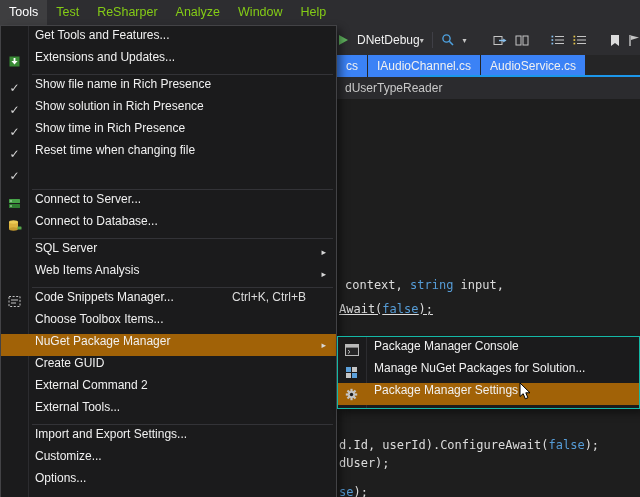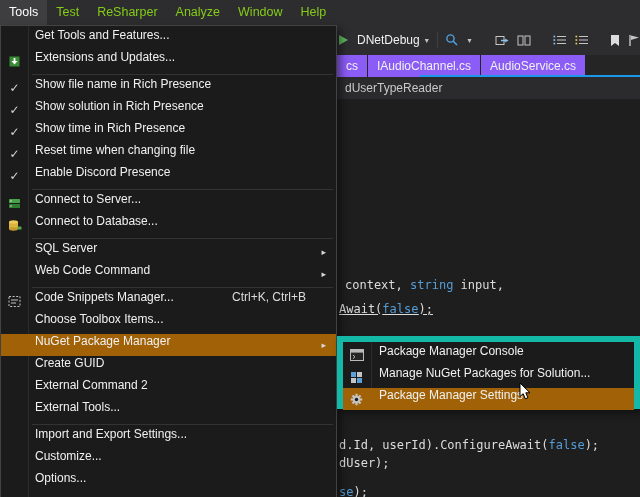--- a/index.html
+++ b/index.html
@@ -8,46 +8,46 @@
     position:relative; width:640px; height:497px; overflow:hidden;
     background:#1e1e1e; font-family:"Liberation Sans", sans-serif;
     color:#f1f1f1; cursor:default;
   }
   
   .menubar{position:absolute;left:0;top:0;width:100%;height:25px;background:#2d2d30;display:flex;align-items:stretch;z-index:2;}
   .mb-item{padding:0 9px;line-height:25px;font-size:12.5px;color:#84cc16;white-space:nowrap;}
   .mb-item.active{background:#3e3e40;color:#ffffff;}
   
   .toolbar{position:absolute;left:0;top:25px;width:100%;height:30px;background:#2d2d30;display:flex;align-items:center;padding-left:338px;gap:8px;z-index:1;}
-  .tb-profile{display:flex;align-items:center;gap:5px;background:transparent;border:none;color:#f1f1f1;font-size:12px;font-family:inherit;}
+  .tb-profile{display:flex;align-items:center;background:transparent;border:none;color:#f1f1f1;font-size:12px;font-family:inherit;}
   .tb-chev{font-family:"DejaVu Sans",sans-serif;font-size:8px;color:#c5c5c5;}
   .tb-sep{width:1px;height:16px;background:#3f3f46;}
   .tb-ico{display:inline-flex;align-items:center;justify-content:center;}
   
   .tabstrip{position:absolute;left:0;top:55px;width:100%;height:22px;background:#252526;display:flex;padding-left:337px;z-index:1;}
-  .tab{padding:0 9px;line-height:22px;font-size:12px;color:#f1f1f1;background:#8b5cf6;margin-right:1px;white-space:nowrap;}
+  .tab{padding:0 9px;line-height:22px;font-size:12px;color:#f1f1f1;background:#3b82f6;margin-right:1px;white-space:nowrap;}
   .tab-underline{position:absolute;left:420px;right:0;bottom:0;height:2px;background:#1c97ea;}
   
   .navband{position:absolute;left:0;top:77px;width:100%;height:22px;background:#2b2b2e;line-height:22px;font-size:12px;color:#c8c8c8;padding-left:345px;z-index:1;}
   
   .editor{position:absolute;left:0;top:99px;right:0;bottom:0;background:#1e1e1e;z-index:0;}
   .code-line{position:absolute;font-family:"DejaVu Sans Mono",monospace;font-size:12px;line-height:14px;color:#dcdcdc;white-space:pre;}
   .kw{color:#569cd6;}
   
   .menu{position:absolute;left:0;top:25px;width:337px;height:475px;background:#1b1b1c;border:1px solid #434346;padding-top:2px;z-index:5;box-shadow:4px 4px 8px rgba(0,0,0,.45);}
   .gutterline{position:absolute;left:27px;top:0;bottom:0;width:1px;background:#2c2c2f;}
   .mi{position:relative;height:22px;display:flex;padding-left:34px;font-size:12px;color:#f1f1f1;white-space:nowrap;}
   .mi.hl{background:#a16207;}
   .gut{position:absolute;left:0;top:0;width:27px;height:100%;display:flex;align-items:center;justify-content:center;}
   .check{font-family:"DejaVu Sans",sans-serif;font-size:12px;color:#d8d8d8;}
   .sc{margin-left:auto;margin-right:30px;font-size:12px;color:#dcdcdc;}
   .arrow{position:absolute;right:10px;top:50%;transform:translateY(-50%);font-size:9px;color:#d8d8d8;font-family:"DejaVu Sans",sans-serif;}
   .msep{height:1px;background:#333337;margin:2px 3px 2px 31px;}
   
-  .submenu{position:absolute;left:337px;top:336px;width:303px;height:73px;background:#1b1b1c;border:6px solid #14b8a6;padding-top:2px;z-index:6;box-shadow:4px 4px 8px rgba(0,0,0,.45);}
+  .submenu{position:absolute;left:337px;top:336px;width:303px;height:73px;background:#1b1b1c;border:1px solid #14b8a6;padding-top:2px;z-index:6;box-shadow:4px 4px 8px rgba(0,0,0,.45);}
   .submenu .mi{padding-left:36px;}
   .submenu .gutterline{left:28px;}
   
   .cursor{position:absolute;left:519px;top:382px;z-index:20;pointer-events:none;}
 </style>
 </head>
 <body>
 
 <div class="screen">
 
@@ -194,21 +194,20 @@
     <div class="mi">
       <span class="gut">
           <span class="check">✓</span>
         </span>
       <span class="mi-label">Reset time when changing file</span>
     </div>
     <div class="mi">
       <span class="gut">
           <span class="check">✓</span>
         </span>
-      <span class="mi-label">Enable Discord Presence</span>
     </div>
 
     <div class="msep"></div>
 
     <div class="mi">
       <span class="gut">
         <svg width="13" height="13" viewBox="0 0 13 13">
             <rect x="1" y="2" width="11" height="4" rx="0.5" fill="#47a348"></rect>
             <rect x="1" y="7" width="11" height="4" rx="0.5" fill="#2f7d31"></rect>
             <circle cx="3" cy="4" r="0.8" fill="#d9f0d9"></circle>
@@ -229,21 +228,21 @@
       <span class="mi-label">Connect to Database...</span>
     </div>
 
     <div class="msep"></div>
 
     <div class="mi">
       <span class="mi-label">SQL Server</span>
       <span class="arrow">▸</span>
     </div>
     <div class="mi">
-      <span class="mi-label">Web Code Command</span>
+      <span class="mi-label">Web Items Analysis</span>
       <span class="arrow">▸</span>
     </div>
 
     <div class="msep"></div>
 
     <div class="mi">
       <span class="gut">
         <svg width="13" height="13" viewBox="0 0 13 13">
             <rect x="1" y="1.5" width="11" height="10" fill="none" stroke="#c5c5c5" stroke-dasharray="2,1.6"></rect>
             <line x1="3" y1="5" x2="10" y2="5" stroke="#c5c5c5"></line>

